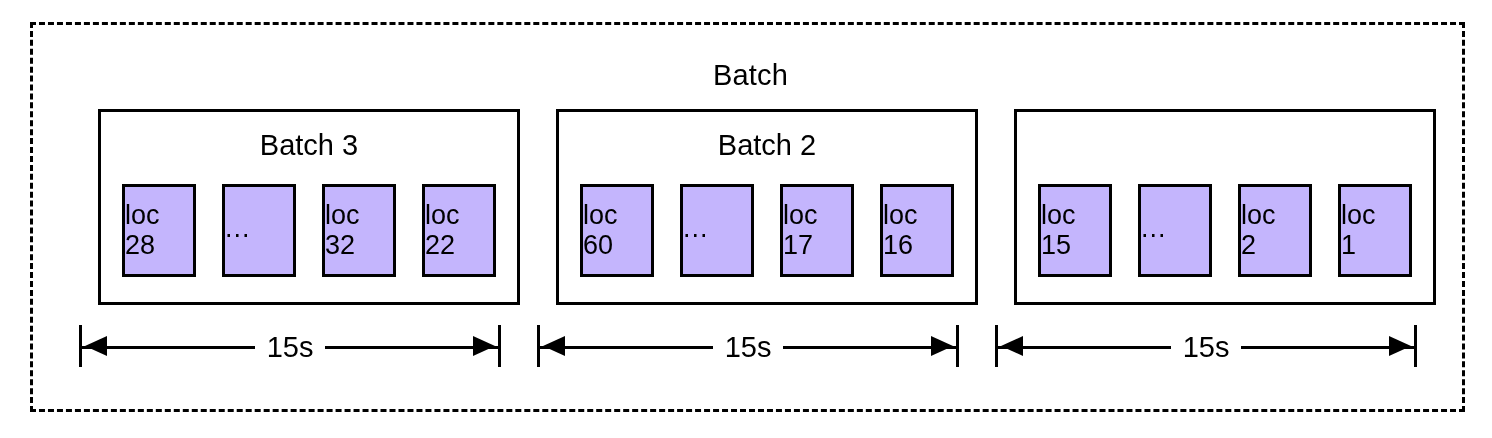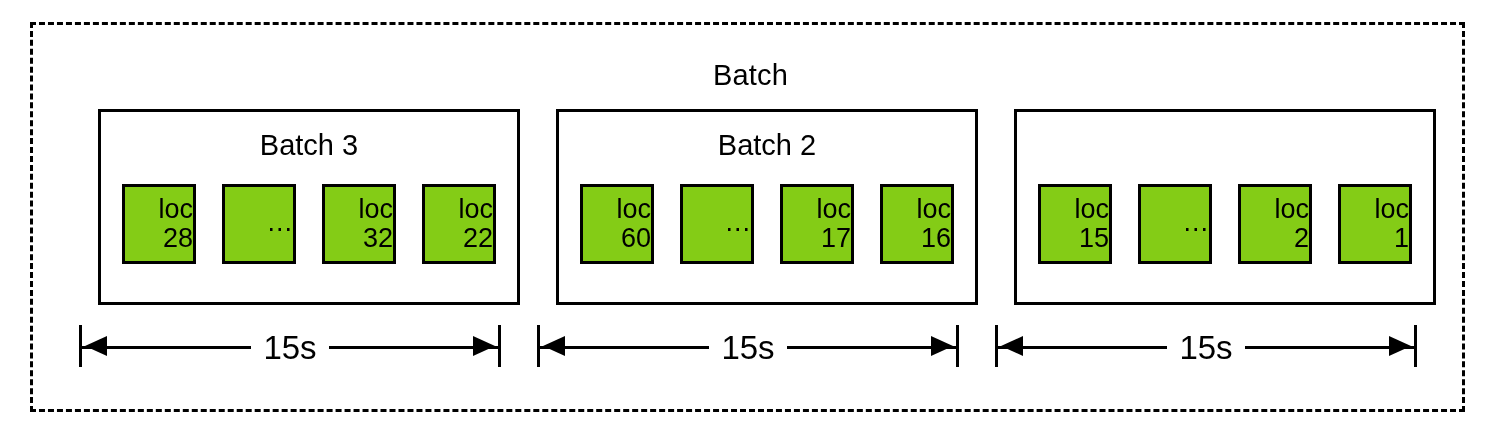--- a/index.html
+++ b/index.html
@@ -69,27 +69,27 @@
     position: absolute;
     left: 0;
     top: 72px;
     width: 100%;
     display: flex;
     justify-content: center;
     gap: 26px;
   }
   .loc-box {
     width: 74px;
-    height: 80px;
+    height: 93px;
     border: 3px solid #000000;
     box-sizing: border-box;
-    background: #84cc16;
+    background: #c4b5fd;
     display: flex;
     flex-direction: column;
-    align-items: flex-end;
+    align-items: flex-start;
     justify-content: center;
     font-size: 27px;
     line-height: 1.08;
   }
   .loc-box.ellipsis-box {
     justify-content: center;
   }
   .loc-line {
     display: block;
     text-align: center;
@@ -129,21 +129,21 @@
   .dim-seg {
     flex: 1 1 auto;
     height: 3px;
     background: #000000;
     position: relative;
     top: -8px;
   }
   .dim-label {
     flex: 0 0 auto;
     padding: 0 12px;
-    font-size: 33px;
+    font-size: 29px;
     line-height: 1;
     white-space: nowrap;
     position: relative;
     top: -8px;
   }
   .arrow-head {
     position: absolute;
     top: 50%;
     width: 0;
     height: 0;

